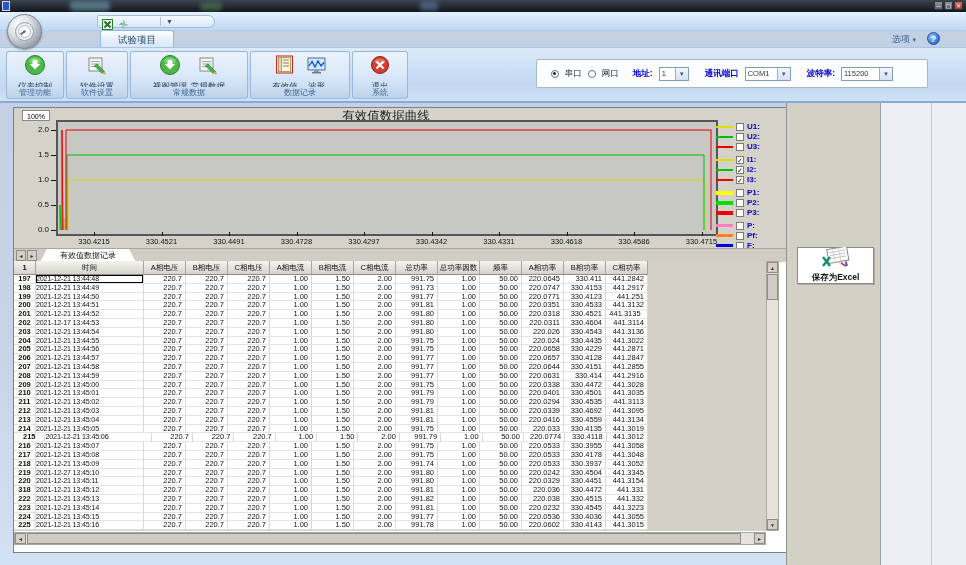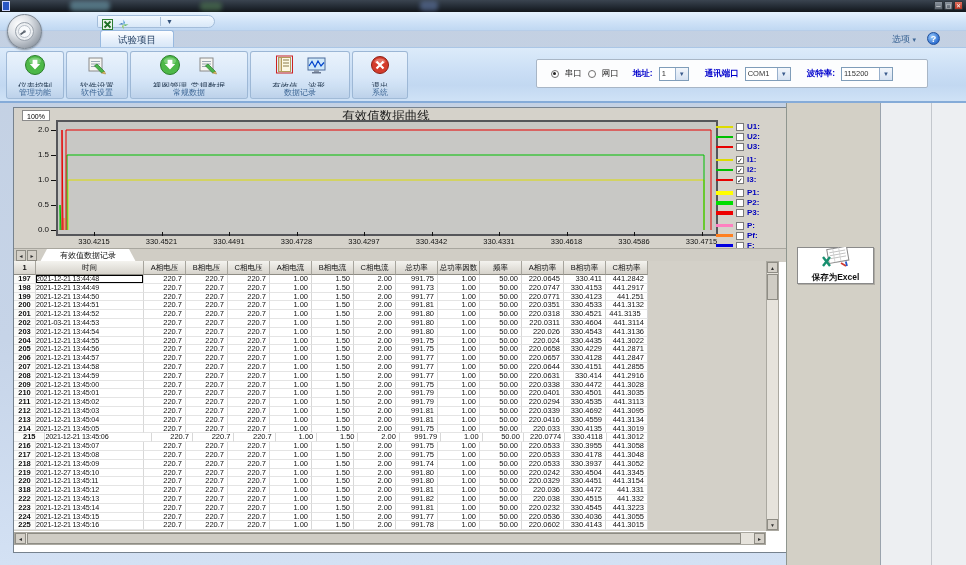--- a/index.html
+++ b/index.html
@@ -482,21 +482,21 @@
           <div class="cell num" style="width: 42px;">2.00</div>
           <div class="cell num" style="width: 42px;">991.80</div>
           <div class="cell num" style="width: 42px;">1.00</div>
           <div class="cell num" style="width: 42px;">50.00</div>
           <div class="cell num" style="width: 42px;">220.0318</div>
           <div class="cell num" style="width: 42px;">330.4521</div>
           <div class="cell num" style="width: 42px; text-align: center;">441.3135</div>
         </div>
         <div class="grow">
           <div class="cell rn" style="width: 22px;">202</div>
-          <div class="cell tm" style="width: 108px;">2021-03-21 13:44:53</div>
+          <div class="cell tm" style="width: 108px;">2021-12-17 13:44:53</div>
           <div class="cell num" style="width: 42px;">220.7</div>
           <div class="cell num" style="width: 42px;">220.7</div>
           <div class="cell num" style="width: 42px;">220.7</div>
           <div class="cell num" style="width: 42px;">1.00</div>
           <div class="cell num" style="width: 42px;">1.50</div>
           <div class="cell num" style="width: 42px;">2.00</div>
           <div class="cell num" style="width: 42px;">991.80</div>
           <div class="cell num" style="width: 42px;">1.00</div>
           <div class="cell num" style="width: 42px;">50.00</div>
           <div class="cell num" style="width: 42px;">220.0311</div>

